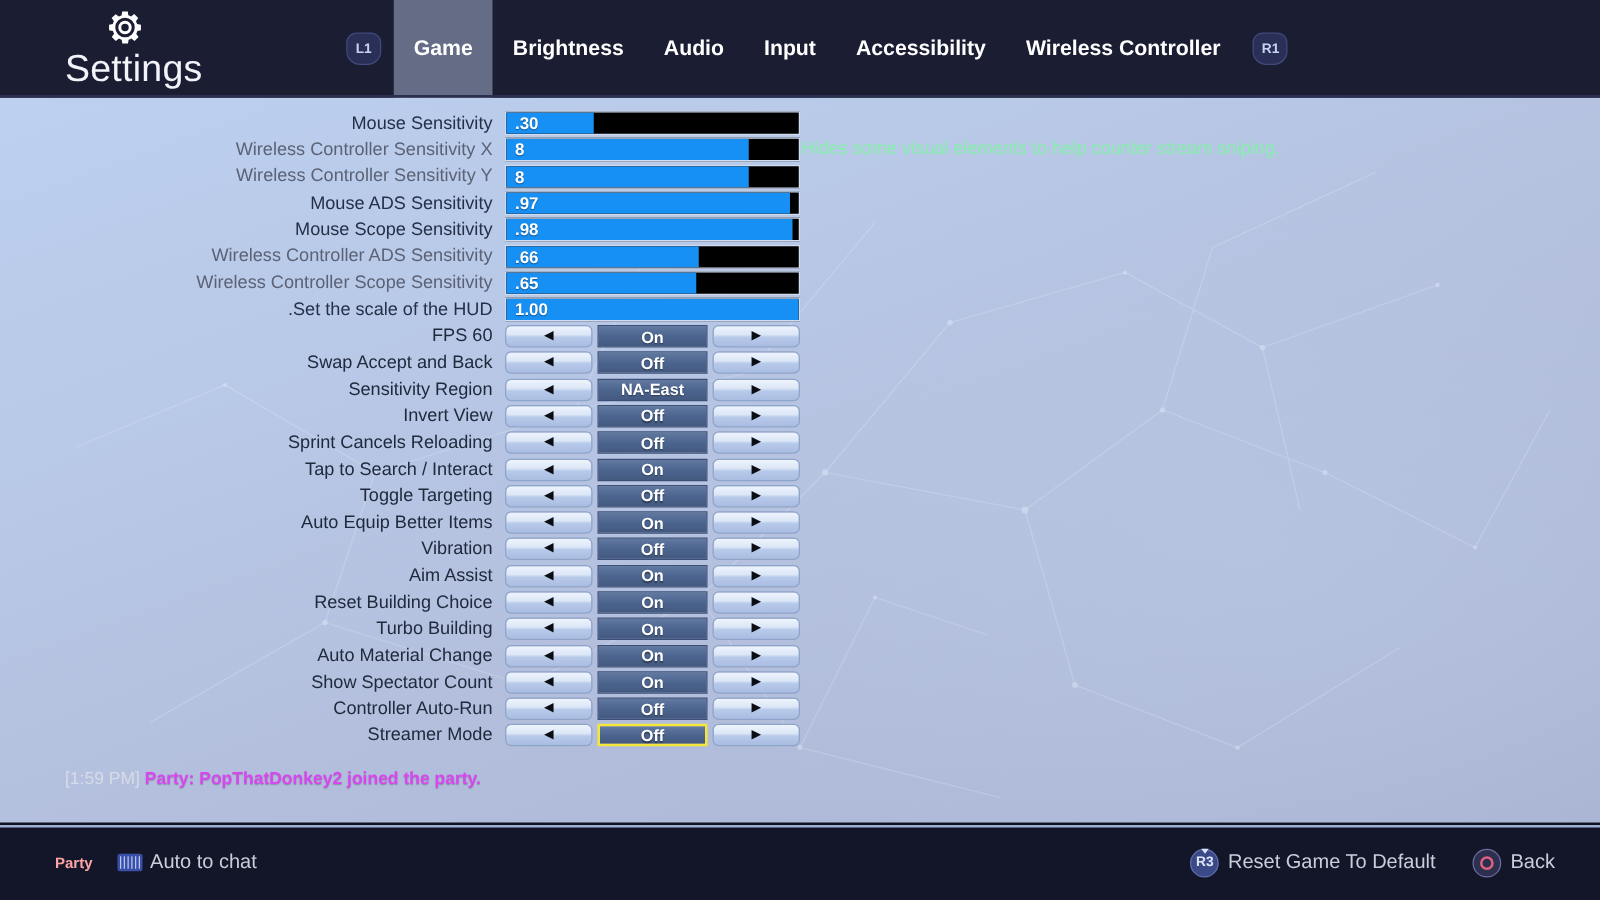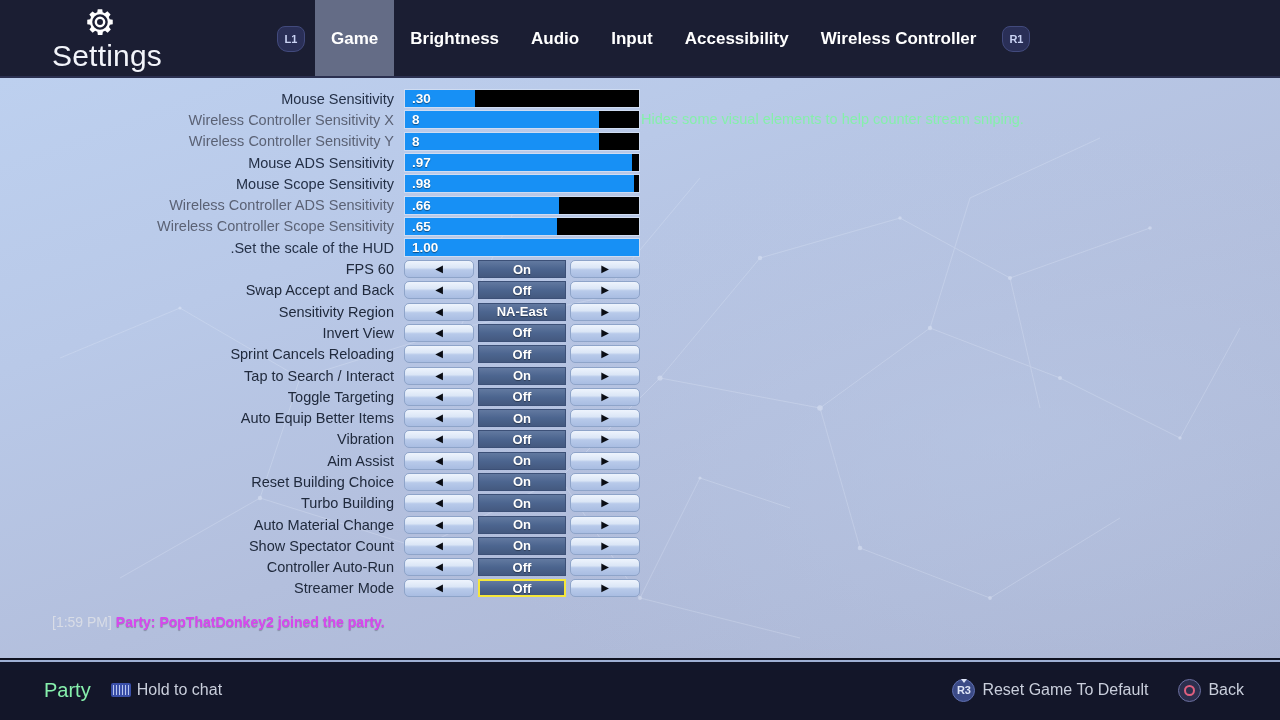--- a/index.html
+++ b/index.html
@@ -126,21 +126,21 @@
   .bottombar{
     position:absolute;left:0;bottom:0;width:1280px;height:60px;
     background:#131629;
     display:flex;align-items:center;
   }
   .bottombar::before{
     content:"";position:absolute;left:0;top:0;width:100%;height:2px;
     background:#9fb0d4;
   }
   .bb-left{display:flex;align-items:center;margin-left:44px;}
-  .bb-party{color:#86efac;font-size:20px;font-weight:400;}
+  .bb-party{color:#fca5a5;font-size:12px;font-weight:700;}
   .kbd-icon{
     width:20px;height:14px;margin-left:20px;border-radius:2px;
     background:#3a4fa8;
     position:relative;overflow:hidden;flex:0 0 auto;
   }
   .kbd-icon i{
     position:absolute;top:2px;width:1px;height:10px;background:#b9c6ef;
   }
   .bb-hold{color:#c9cedb;font-size:16px;margin-left:6px;}
   .bb-right{margin-left:auto;display:flex;align-items:center;margin-right:36px;}
@@ -437,21 +437,21 @@
     <div class="bb-left">
       <span class="bb-party">Party</span>
       <span class="kbd-icon">
         <i style="left:2px"></i>
           <i style="left:5px"></i>
           <i style="left:8px"></i>
           <i style="left:11px"></i>
           <i style="left:14px"></i>
           <i style="left:17px"></i>
       </span>
-      <span class="bb-hold">Hold to chat</span>
+      <span class="bb-hold">Auto to chat</span>
     </div>
     <div class="bb-right">
       <div class="bb-item">
         <span class="r3-icon">R3</span>
         <span class="bb-item-label">Reset Game To Default</span>
       </div>
       <div class="bb-item">
         <span class="circle-icon">
             <span></span>
           </span>

